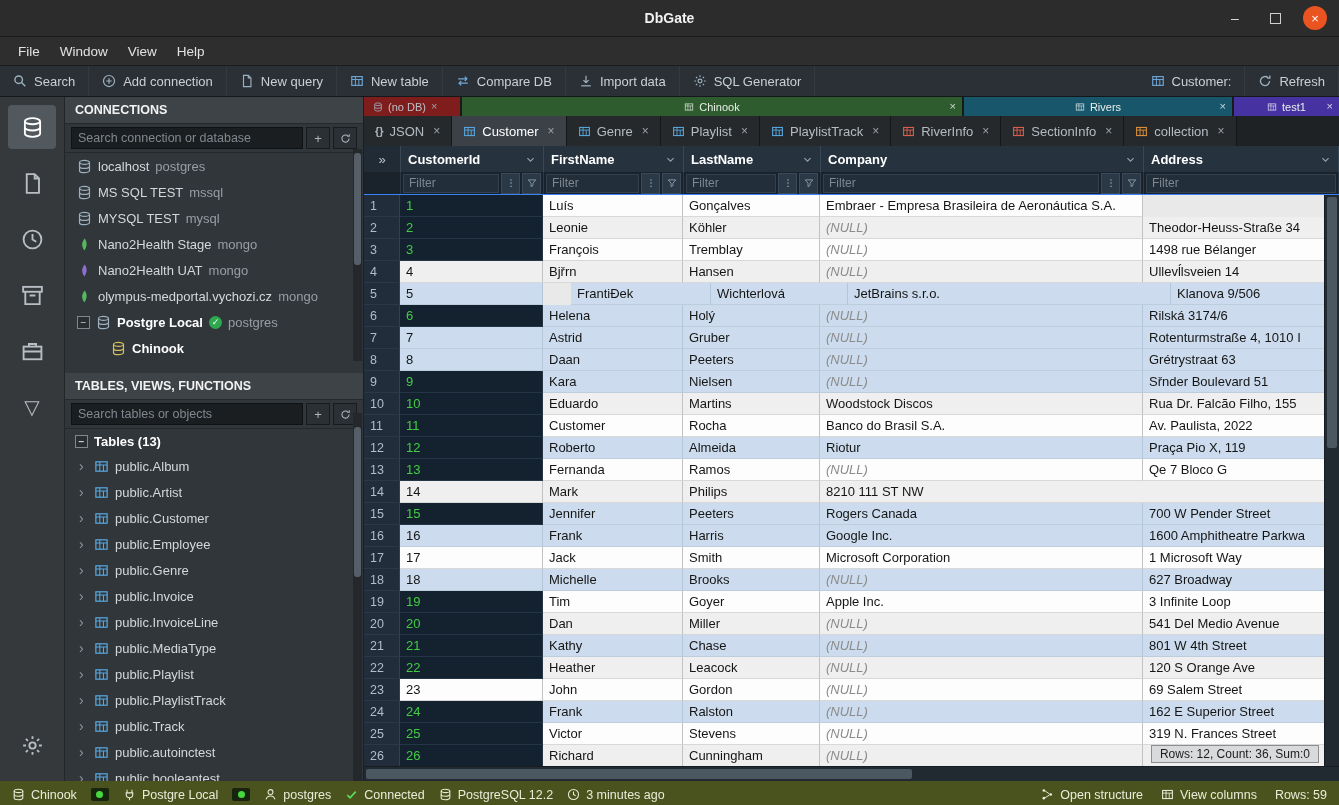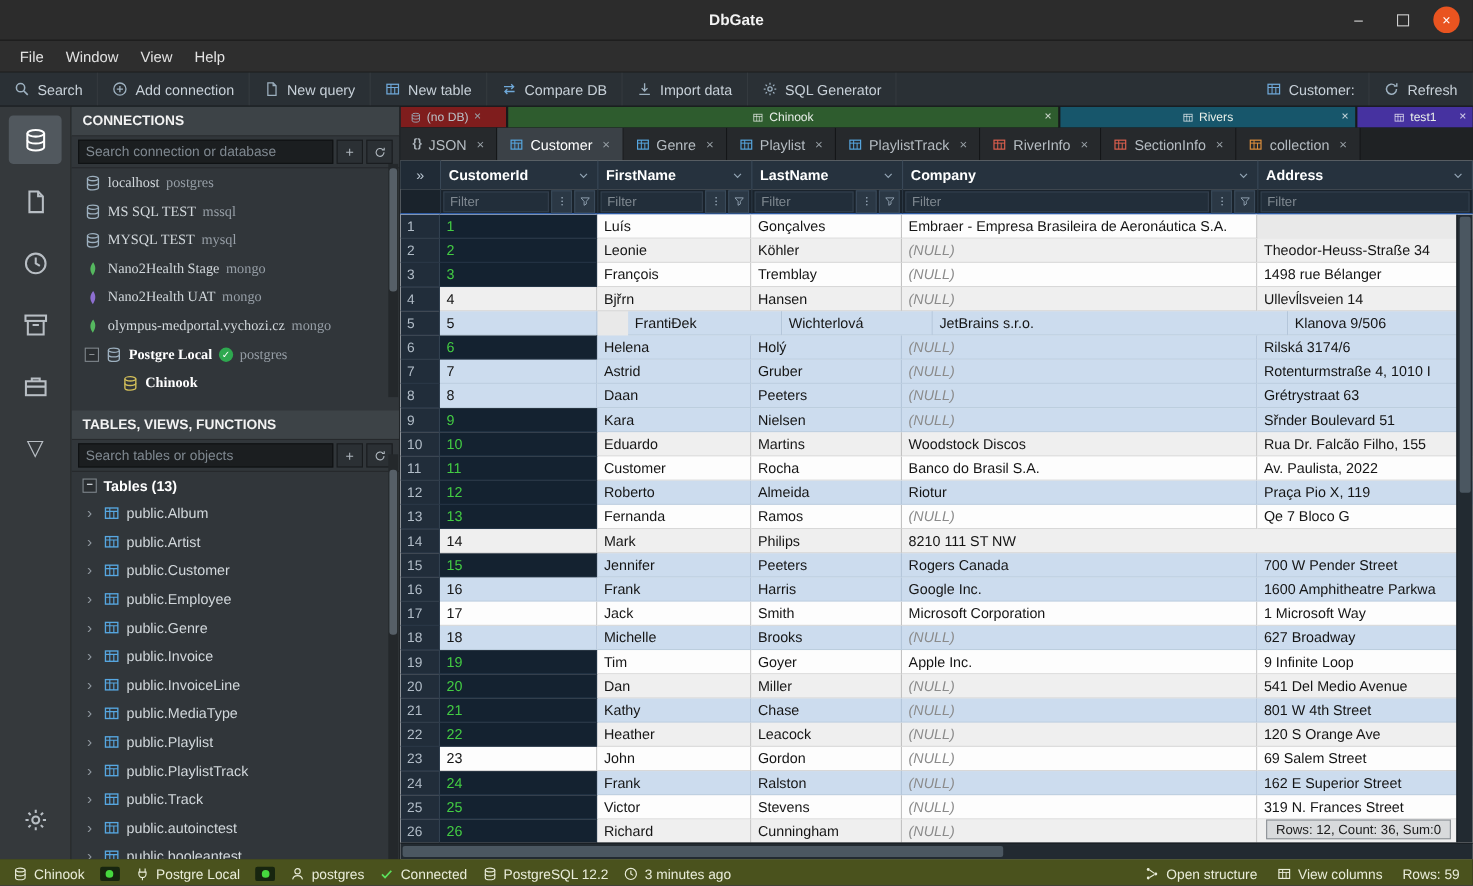--- a/index.html
+++ b/index.html
@@ -35,21 +35,21 @@
   .ibtn.bottom{margin-top:auto;margin-bottom:14px;}
 
   
   .leftpanel{width:298px;background:#31363a;border-right:1px solid #1c1f22;display:flex;flex-direction:column;position:relative;overflow:hidden;}
   .panel-header{height:26px;flex:none;background:#3d4347;border-bottom:1px solid #26292c;display:flex;align-items:center;padding:0 10px;font-weight:bold;font-size:12.5px;color:#f2f2f2;}
   .searchrow{flex:none;display:flex;align-items:center;padding:3px 6px;gap:3px;border-bottom:1px solid #26292c;}
   .searchrow input{flex:1;min-width:0;height:20px;background:#1b1e20;border:1px solid #0f1113;color:#dde2e6;font:12.5px "Liberation Sans",sans-serif;padding:0 6px;}
   input::placeholder{color:#7f8890;}
   .sbtn{width:22px;height:20px;flex:none;background:#2b3034;border:1px solid #191c1e;color:#aeb6bd;display:flex;align-items:center;justify-content:center;font-size:13px;}
   .sbtn svg{width:11px;height:11px;}
-  .citem{height:26px;flex:none;display:flex;align-items:center;padding-left:12px;gap:6px;color:#d2d8dc;font-size:13px;font-family:Liberation Serif, serif;}
+  .citem{height:26px;flex:none;display:flex;align-items:center;padding-left:12px;gap:6px;color:#d2d8dc;font-size:13px;}
   .citem.child{padding-left:46px;}
   .citem .name{white-space:nowrap;}
   .citem.bold .name{font-weight:bold;color:#fff;}
   .citem .engine{color:#969ea6;}
   .citem svg{width:15px;height:15px;flex:none;}
   .expander{width:11px;height:11px;flex:none;border:1px solid #80888e;background:#2a2e31;color:#cfd5da;font-size:10px;line-height:9px;display:flex;align-items:center;justify-content:center;}
   .check{width:13px;height:13px;flex:none;border-radius:50%;background:#2ea84f;color:#fff;font-size:9px;display:flex;align-items:center;justify-content:center;}
   .tablesec{margin-top:12px;flex:1;display:flex;flex-direction:column;overflow:hidden;}
   .titem{height:26px;flex:none;display:flex;align-items:center;padding-left:14px;gap:6px;color:#d2d8dc;font-size:13px;}
   .titem .chevr{color:#8f979e;width:9px;font-size:14px;}
@@ -911,21 +911,21 @@
               <div class="cell" style="width: 137px;">Brooks</div>
               <div class="cell nullv" style="width: 323px;">(NULL)</div>
               <div class="cell" style="flex: 1 1 0%;">627 Broadway</div>
             </div>
             <div class="grow r-a">
               <div class="rn">19</div>
               <div class="cell iddark" style="width: 143px;">19</div>
               <div class="cell" style="width: 140px;">Tim</div>
               <div class="cell" style="width: 137px;">Goyer</div>
               <div class="cell" style="width: 323px;">Apple Inc.</div>
-              <div class="cell" style="flex: 1 1 0%;">9 Infinite Loop</div>
+              <div class="cell" style="flex: 1 1 0%;">3 Infinite Loop</div>
             </div>
             <div class="grow r-b">
               <div class="rn">20</div>
               <div class="cell iddark" style="width: 143px;">20</div>
               <div class="cell" style="width: 140px;">Dan</div>
               <div class="cell" style="width: 137px;">Miller</div>
               <div class="cell nullv" style="width: 323px;">(NULL)</div>
               <div class="cell" style="flex: 1 1 0%;">541 Del Medio Avenue</div>
             </div>
             <div class="grow r-blue">

